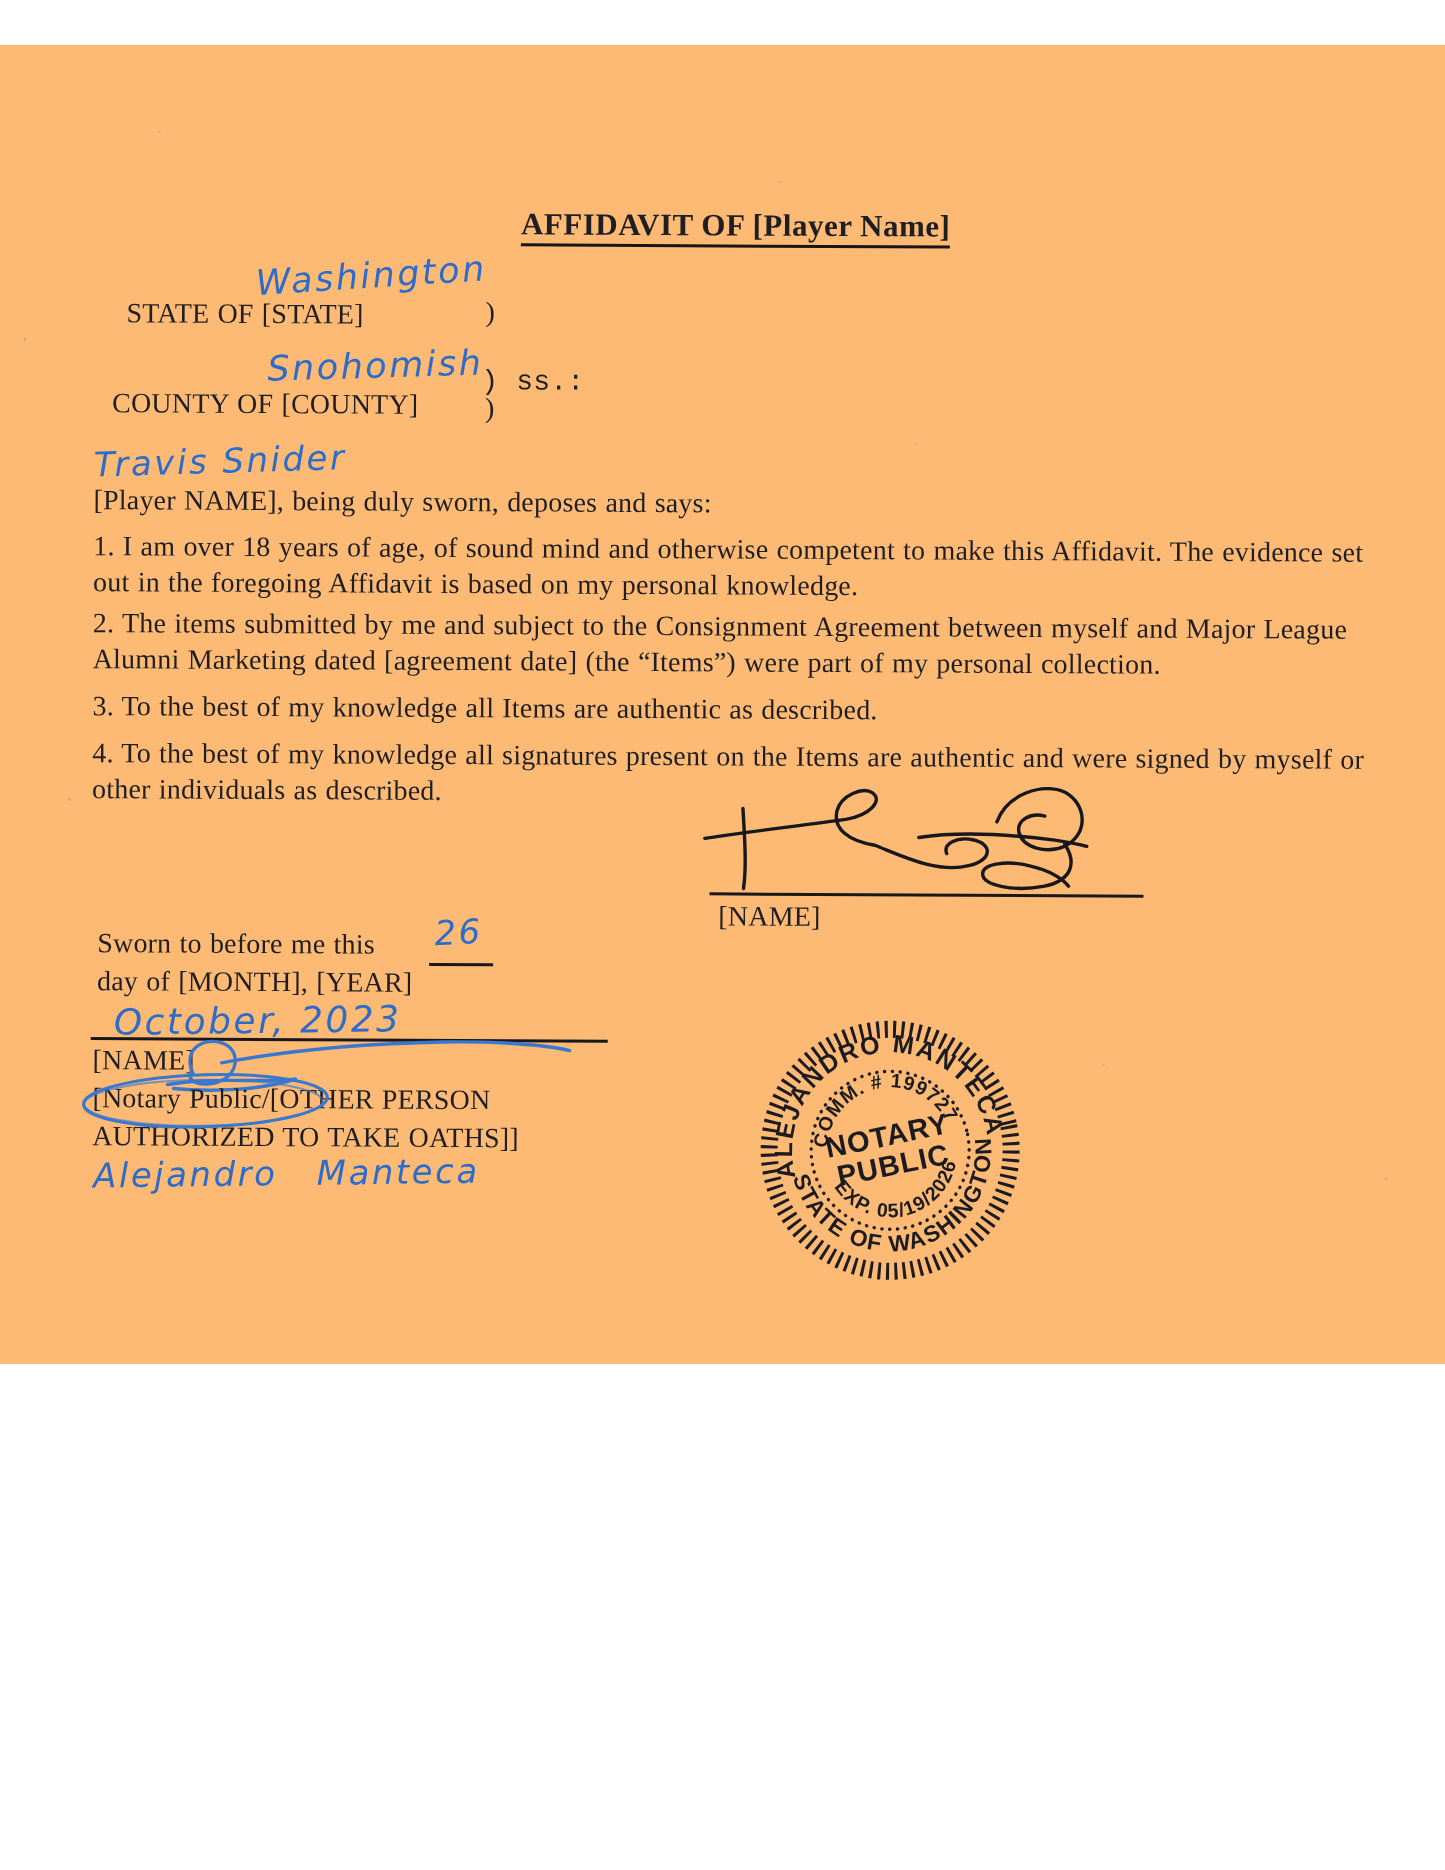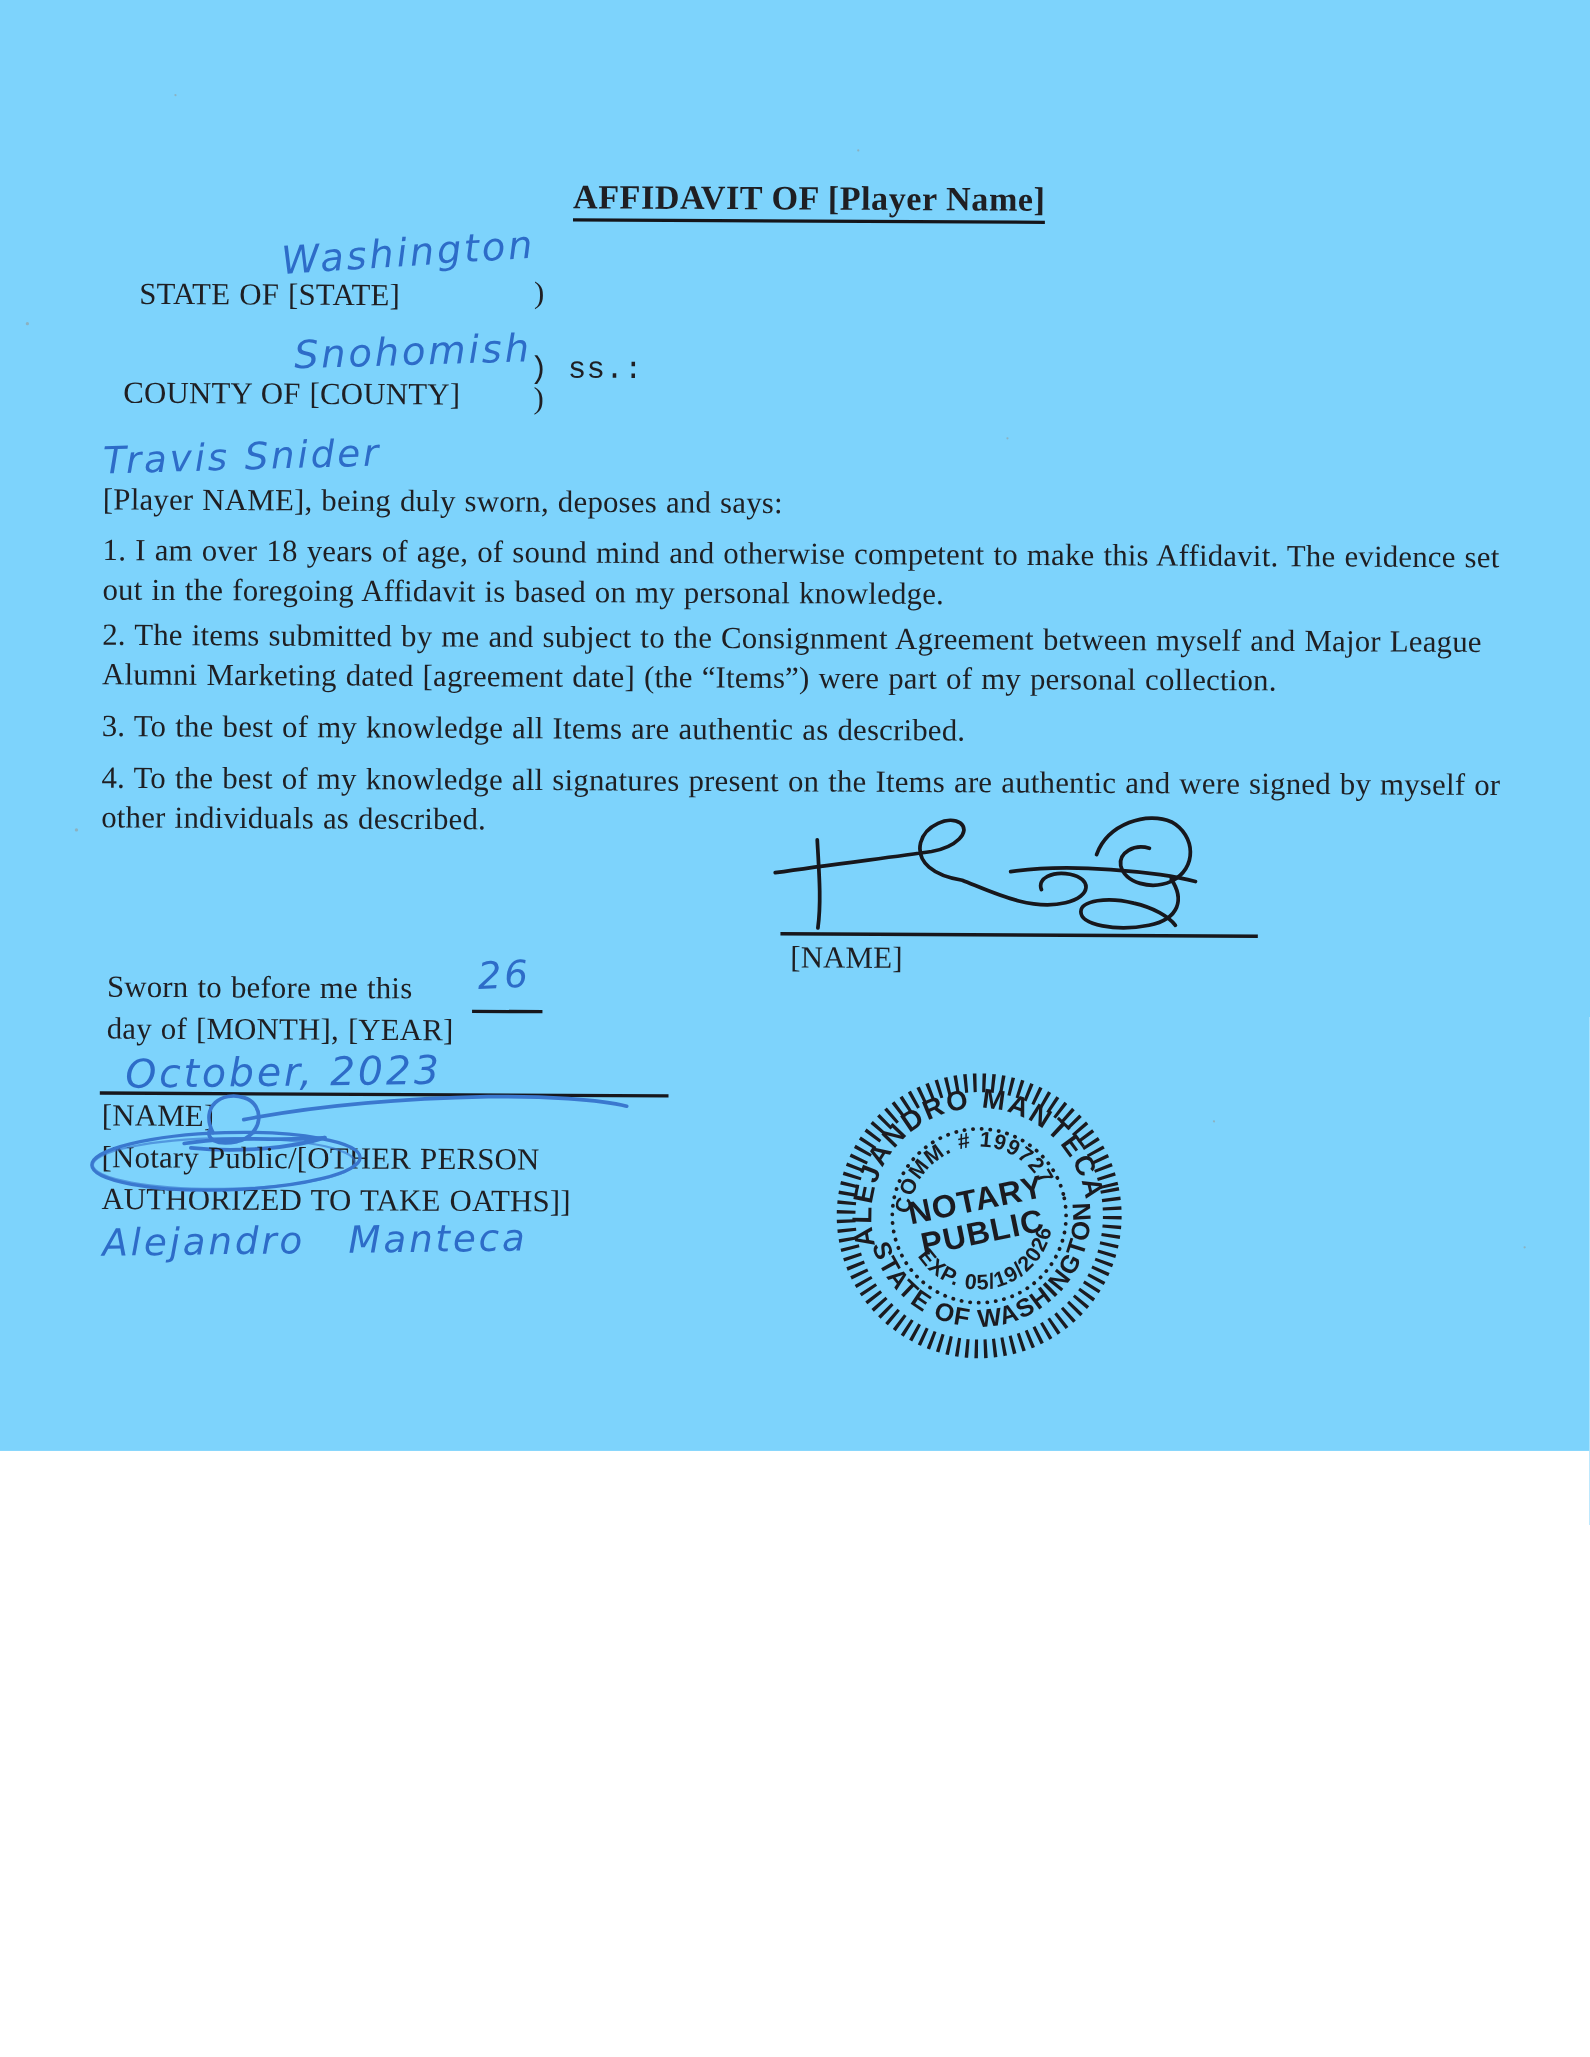--- a/index.html
+++ b/index.html
@@ -1,18 +1,18 @@
 <!DOCTYPE html>
 <html><head>
 <meta charset="utf-8">
 <style>
   html,body{margin:0;padding:0;}
   body{width:1445px;height:1870px;overflow:hidden;}
-  .page{position:relative;width:1445px;height:1319px;background:#7dd3fc;overflow:hidden;
-        font-family:"Liberation Serif", serif;color:#1f1f23;}
+  .page{position:relative;width:1445px;height:1319px;background:#fdba74;overflow:hidden;
+        font-family:"Liberation Serif", serif;color:#1f1f23;margin-top:45px;}
   .scan{position:absolute;left:0;top:0;width:1445px;height:1870px;
         transform:rotate(0.3deg);transform-origin:260px 180px;}
   .abs{position:absolute;}
   .printed{font-family:"Liberation Serif", serif;color:#1f1f23;font-size:28px;line-height:1.15;
            letter-spacing:.2px;word-spacing:1px;white-space:nowrap;}
   .para{white-space:normal;width:1290px;line-height:36px;}
   .title{font-size:31px;font-weight:bold;letter-spacing:.5px;border-bottom:3px solid #15151a;
          padding-bottom:1px;white-space:nowrap;}
   .hw{font-family:"DejaVu Sans", sans-serif;font-style:italic;color:#2d6cc8;
       letter-spacing:2.5px;white-space:nowrap;}

